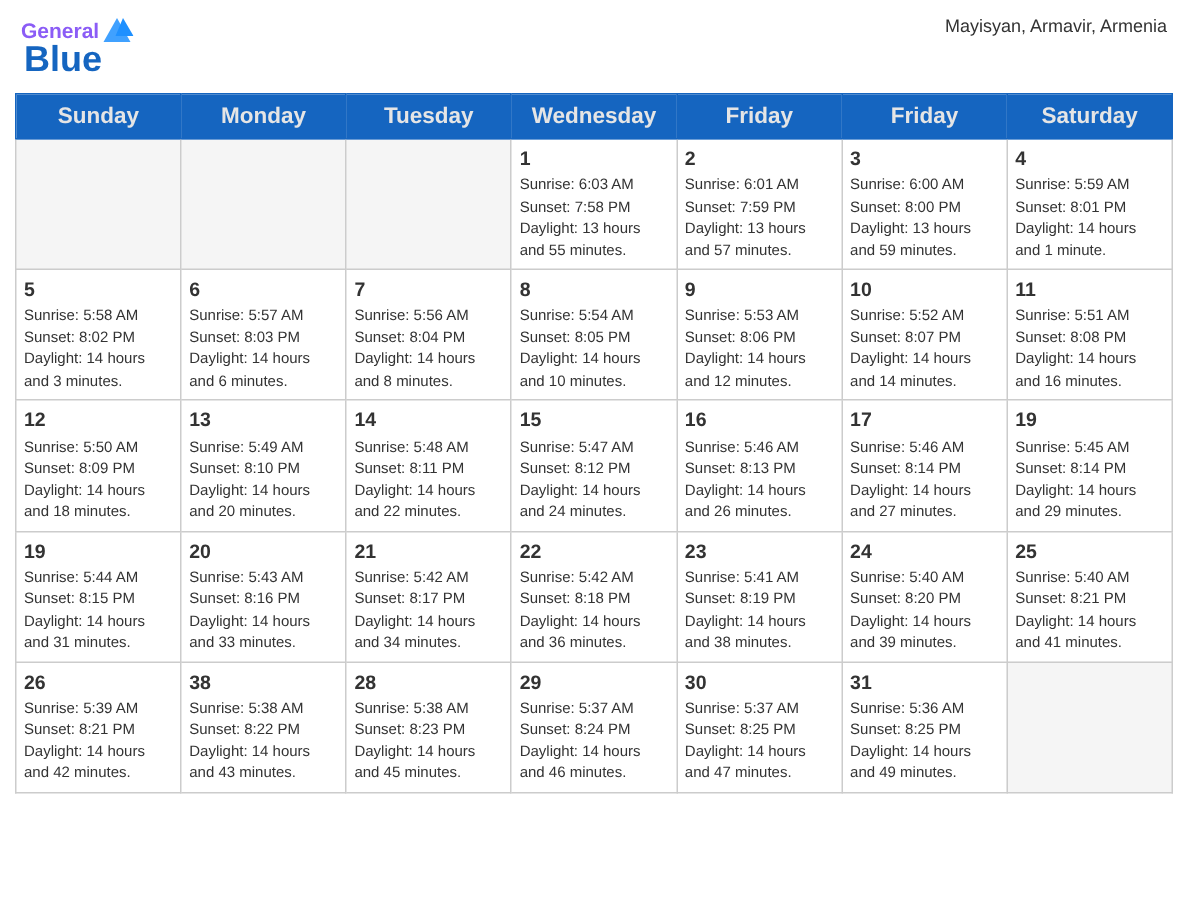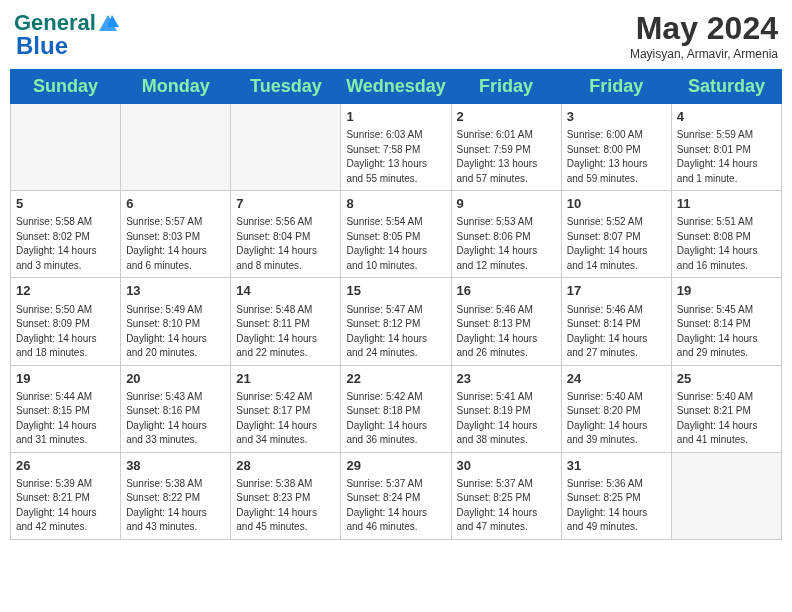--- a/index.html
+++ b/index.html
@@ -38,24 +38,24 @@
       font-size: 12px;
       color: #333;
     }
     table {
       width: 100%;
       border-collapse: collapse;
       table-layout: fixed;
     }
     .day-header {
       background-color: #1565c0;
-      color: #86efac;
+      color: #e5e5e5;
       text-align: center;
       padding: 6px 2px;
-      font-size: 18px;
+      font-size: 15px;
       font-weight: bold;
       border: 1px solid #1565c0;
     }
     td {
       border: 1px solid #ccc;
       vertical-align: top;
       padding: 4px 5px;
       font-size: 10.5px;
       line-height: 1.4;
       background: #fff;
@@ -77,30 +77,29 @@
       font-size: 10px;
       line-height: 1.45;
     }
   </style>
 </head>
 <body>
 
 <div class="header">
   <div class="logo">
     <div class="logo-text">
-      <span style="font-size:22px;font-weight:bold;color:#0f766e;">General</span>
+      <span style="font-size:14px;font-weight:bold;color:#8b5cf6;">General</span>
       <svg width="22" height="20" viewBox="0 0 22 20" style="margin:0 1px;">
         <polygon points="11,2 20,18 2,18" fill="#1e90ff" opacity="0.85"></polygon>
         <polygon points="15,2 22,14 10,14" fill="#1e90ff"></polygon>
       </svg>
     </div>
     <span style="font-size:24px;font-weight:bold;color:#1565c0;margin-top:-4px;margin-left:2px;">Blue</span>
   </div>
   <div class="title-section">
-    <div class="month-title">May 2024</div>
     <div class="location-title">Mayisyan, Armavir, Armenia</div>
   </div>
 </div>
 
 <table>
   <thead>
     <tr id="weekday-header-row">
     <th class="day-header">Sunday</th>
         <th class="day-header">Monday</th>
         <th class="day-header">Tuesday</th>

